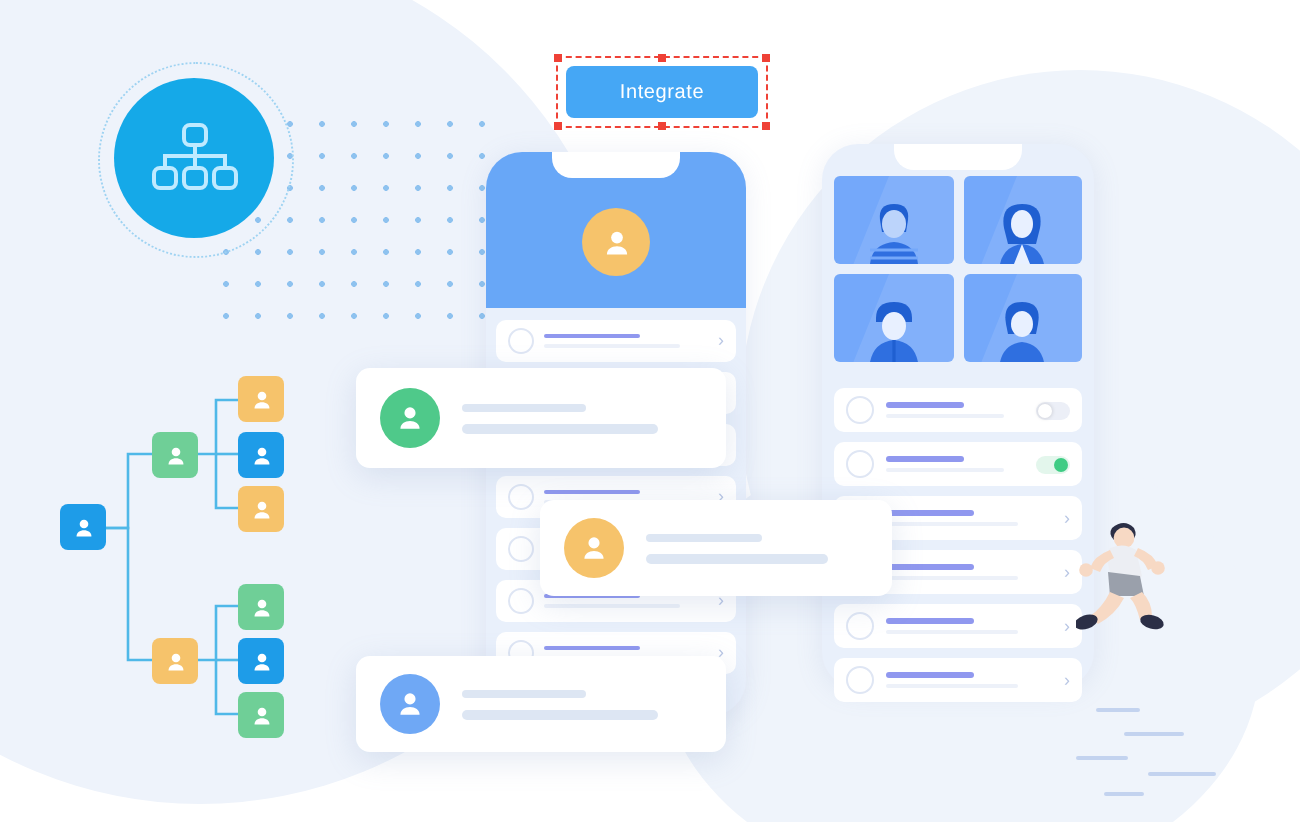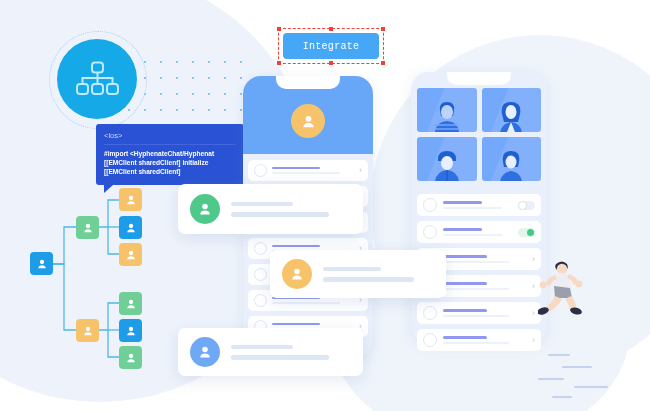--- a/index.html
+++ b/index.html
@@ -70,21 +70,21 @@
   #integrate-sel i.tl{left:-2px;top:-2px;}
   #integrate-sel i.tr{right:-2px;top:-2px;}
   #integrate-sel i.bl{left:-2px;bottom:-2px;}
   #integrate-sel i.br{right:-2px;bottom:-2px;}
   #integrate-sel i.tc{left:calc(50% - 2px);top:-2px;}
   #integrate-sel i.bc{left:calc(50% - 2px);bottom:-2px;}
   #integrate-btn{
     position:absolute;inset:0;
     background:#45A7F5;border:none;border-radius:4px;
     color:#ffffff;font-size:10px;letter-spacing:.3px;
-    font-family:Liberation Mono, monospace;
+    font-family:Liberation Sans, sans-serif;
     cursor:pointer;
   }
 
   
   #code-bubble{
     position:absolute;left:96px;top:124px;
     width:148px;
     background:#2953D4;
     border-radius:3px;
     padding:7px 8px 9px 8px;
@@ -272,26 +272,20 @@
     <div id="integrate-sel">
       <i class="tl"></i>
       <i class="tc"></i>
       <i class="tr"></i>
       <i class="bl"></i>
       <i class="bc"></i>
       <i class="br"></i>
     </div>
   </div>
 
-  <div id="code-bubble">
-    <div id="code-lang">&lt;ios&gt;</div>
-    <div class="code-line">#import &lt;HyphenateChat/Hyphenat</div>
-    <div class="code-line">[[EMClient sharedClient] initialize</div>
-    <div class="code-line">[[EMClient sharedClient]</div>
-  </div>
 
   <div class="phone" id="phone-center">
     <div id="center-header">
       <div id="center-avatar">
         <svg width="19" height="19" viewBox="0 0 24 24">
           <circle cx="12" cy="8.6" r="3.7" fill="#ffffff"></circle>
           <path d="M5.6 19.2c0-3.3 2.9-5.2 6.4-5.2s6.4 1.9 6.4 5.2z" fill="#ffffff"></path>
         </svg>
       </div>
     </div>

